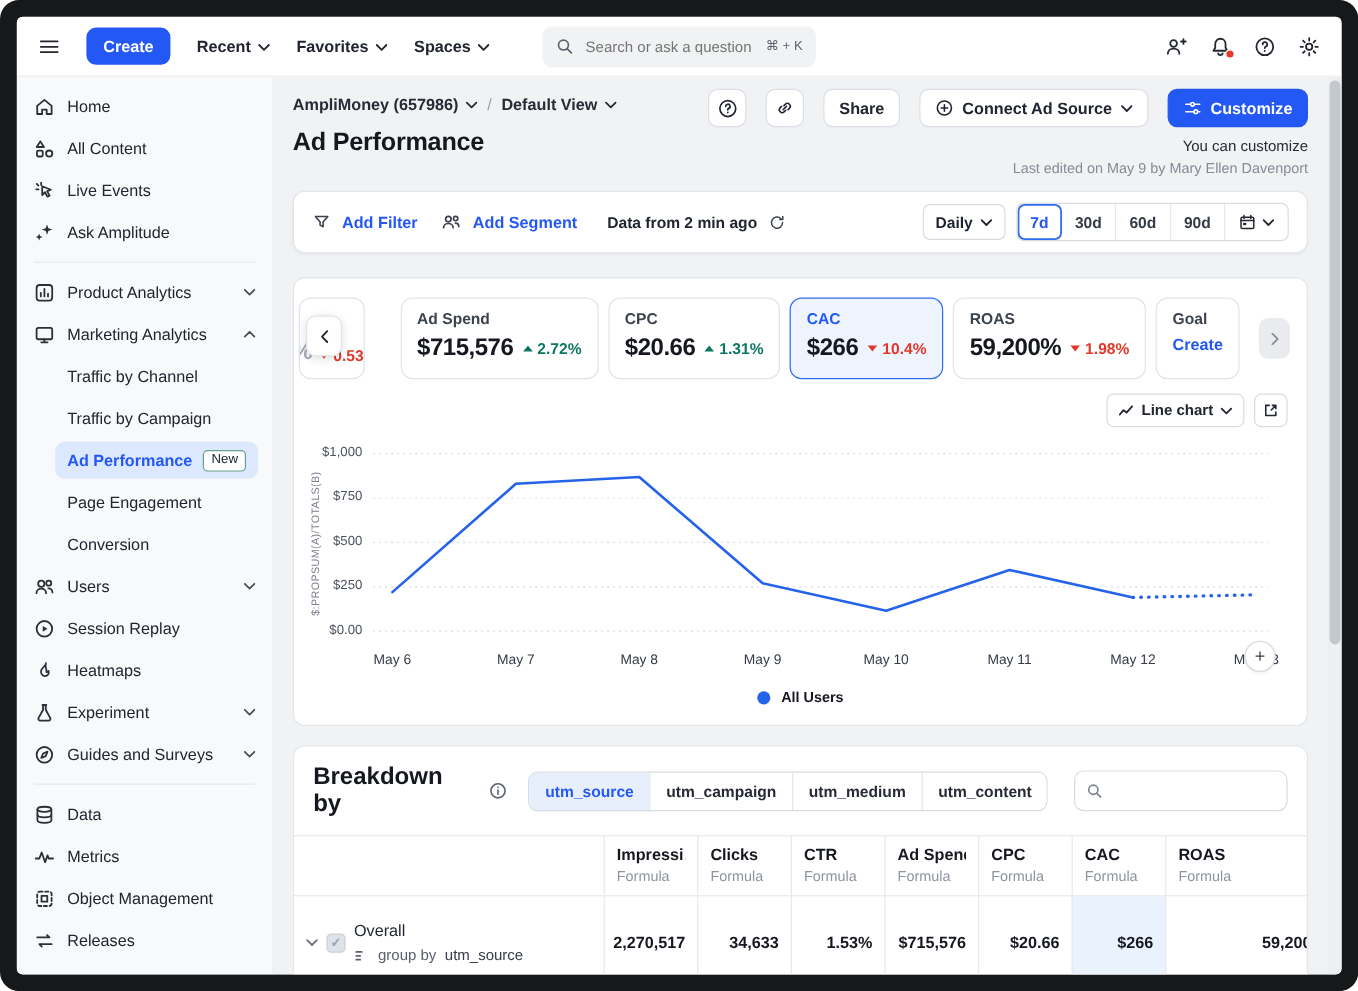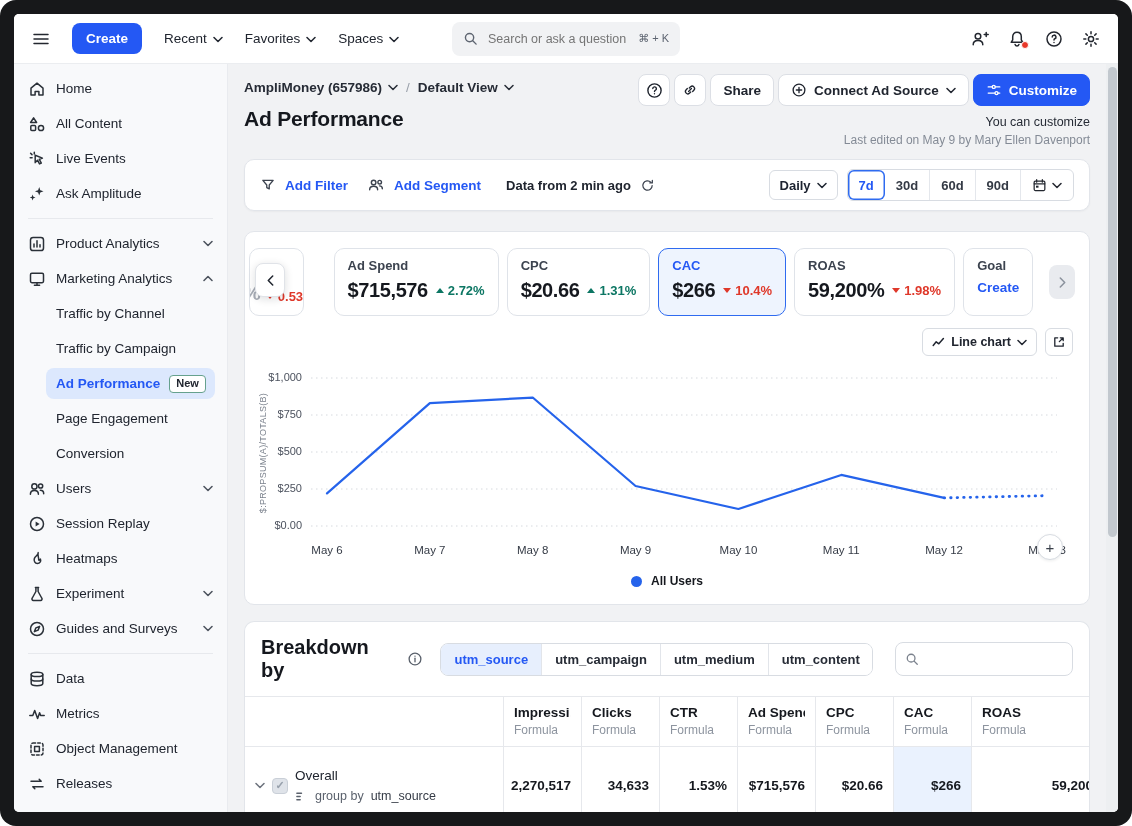--- a/index.html
+++ b/index.html
@@ -8,55 +8,55 @@
   .app{width:1104px;height:798px;background:#fff;border-radius:5px;overflow:hidden;display:flex;flex-direction:column;color:#1d2330;}
 
   
   .ic{fill:none;stroke:currentColor;stroke-width:1.5;stroke-linecap:round;stroke-linejoin:round;display:block;}
   .ic.fillic{fill:currentColor;stroke:none;}
 
   
   .navbar{flex:0 0 50px;display:flex;align-items:center;padding:0 18px;gap:22px;border-bottom:1px solid #ebedf0;position:relative;background:#fff;}
   .hamburger{color:#23272f;display:flex;cursor:pointer;}
   .create-btn{background:#2458f4;color:#fff;font-size:13.5px;font-weight:700;padding:8px 14px;border-radius:8px;border:none;font-family:inherit;cursor:pointer;}
-  .nav-menu{display:flex;align-items:center;gap:6px;font-size:13.5px;font-weight:400;color:#20252f;cursor:pointer;}
+  .nav-menu{display:flex;align-items:center;gap:6px;font-size:13.5px;font-weight:700;color:#20252f;cursor:pointer;}
   .nav-menu .cv{margin-top:1px;}
   .cv{width:10px;height:7px;}
   .nav-search{position:absolute;left:50%;transform:translateX(-50%);width:228px;height:34px;background:#f1f2f4;border-radius:8px;display:flex;align-items:center;padding:0 11px;gap:8px;color:#5d6470;}
   .nav-search input{border:none;background:transparent;outline:none;font-size:12.5px;color:#1d4ed8;flex:1;min-width:0;font-family:inherit;}
   .kbd{font-size:11px;color:#5d6470;white-space:nowrap;}
   .nav-right{margin-left:auto;display:flex;align-items:center;gap:19px;}
   .nav-ic{position:relative;color:#23272f;display:flex;cursor:pointer;}
   .bell-dot{position:absolute;right:-3px;bottom:-1px;width:8px;height:8px;border-radius:50%;background:#e8382a;border:1.5px solid #fff;}
 
   
   .body{flex:1;display:flex;min-height:0;}
   .sidebar{flex:0 0 214px;background:#f8f9fb;border-right:1px solid #e9ebef;padding-top:7px;overflow:hidden;}
   .side-item{height:35px;display:flex;align-items:center;gap:10px;padding:0 14px;font-size:13.5px;color:#20252f;cursor:pointer;}
   .side-item .sicon{width:18px;height:18px;flex:0 0 18px;display:flex;color:#2a3038;}
   .schev{margin-left:auto;color:#4a515c;display:flex;}
   .side-sub{height:35px;display:flex;align-items:center;padding-left:42px;font-size:13.5px;color:#20252f;cursor:pointer;}
   .side-sub.selected{height:31px;margin:2px 12px 2px 32px;padding-left:10px;background:#dce8fd;border-radius:8px;color:#2458f4;font-weight:600;gap:9px;}
-  .new-badge{font-size:11px;font-weight:700;color:#20252f;background:#fff;border:1px solid #66a18e;border-radius:4px;padding:2.5px 6px;line-height:1;}
+  .new-badge{font-size:11px;font-weight:400;color:#20252f;background:#fff;border:1px solid #66a18e;border-radius:4px;padding:2.5px 6px;line-height:1;}
   .sdivider{height:1px;background:#e7e9ed;margin:7px 14px;}
 
   
   .main{flex:1;position:relative;background:#f1f2f4;overflow:hidden;}
   .sb-track{position:absolute;top:0;right:0;bottom:0;width:12px;background:#edeff1;}
   .sb-thumb{position:absolute;top:3px;right:1.5px;width:9px;height:470px;background:#c2c8ce;border-radius:5px;}
   .content{position:absolute;top:0;left:0;right:12px;bottom:0;padding:10px 16px 0;overflow:hidden;}
 
   
   .page-header{display:flex;justify-content:space-between;}
   .breadcrumb{display:flex;align-items:center;gap:8px;font-size:13.5px;color:#262b35;font-weight:600;height:26px;}
   .bc-chunk{display:flex;align-items:center;gap:6px;cursor:pointer;}
   .bc-sep{color:#9aa0aa;font-weight:400;}
   .page-title{font-size:21px;font-weight:700;color:#15181e;margin-top:7px;letter-spacing:-.2px;}
   .ph-right{display:flex;flex-direction:column;align-items:flex-end;}
-  .actions{display:flex;gap:4px;}
+  .actions{display:flex;gap:16px;}
   .btn{height:32px;display:inline-flex;align-items:center;gap:7px;background:#fff;border:1px solid #dcdfe5;border-radius:8px;padding:0 12px;font-size:13.5px;font-weight:600;color:#20252f;cursor:pointer;font-family:inherit;}
   .btn.icon-only{width:32px;padding:0;justify-content:center;}
   .btn.primary{background:#2458f4;border-color:#2458f4;color:#fff;}
   .hint{font-size:12.5px;color:#262b35;margin-top:9px;}
   .last-edited{font-size:12px;color:#848b96;margin-top:4px;}
 
   
   .filter-card{margin-top:12px;background:#fff;border:1px solid #e2e5ea;border-radius:10px;height:52px;display:flex;align-items:center;padding:0 15px;gap:9px;box-shadow:0 1px 2px rgba(15,20,30,.04);}
   .tool-ic{color:#3c434f;display:flex;}
   .link-btn{color:#2458f4;font-size:13.5px;font-weight:600;cursor:pointer;margin-right:10px;}

